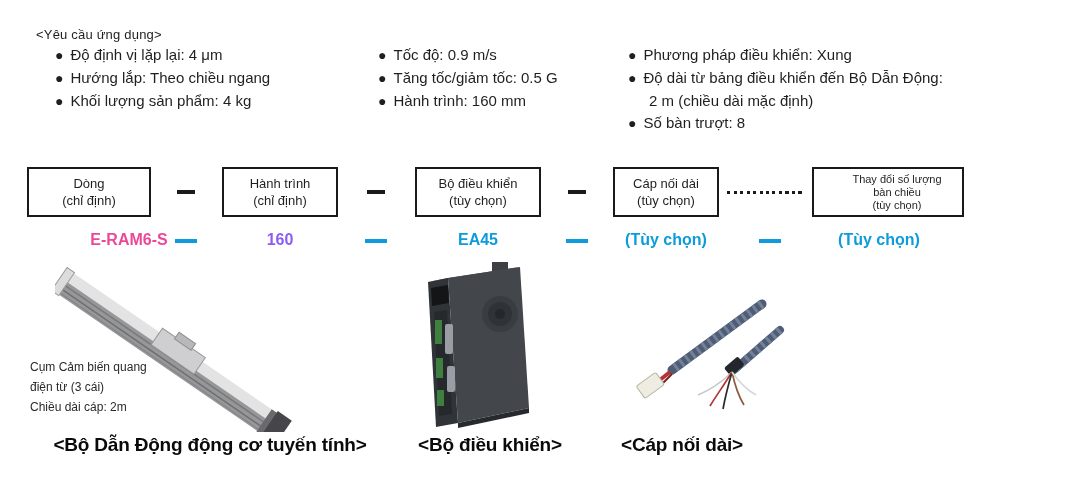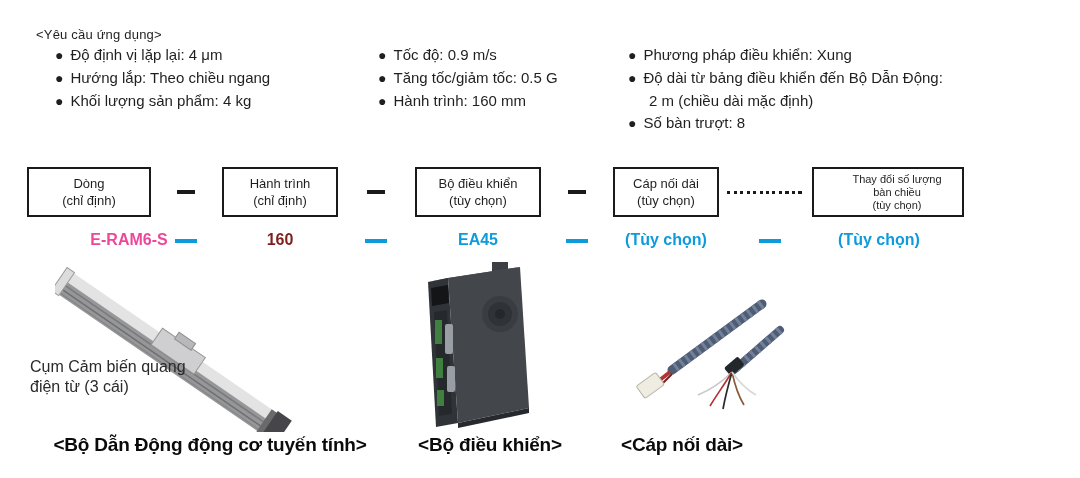--- a/index.html
+++ b/index.html
@@ -20,21 +20,21 @@
   .connector{position:absolute;top:190px;width:18px;height:4px;background:#1a1a1a;}
   .connector.dotted{
     width:76px;height:3px;top:191px;background:none;
     background-image:repeating-linear-gradient(90deg,#1a1a1a 0 3px,transparent 3px 6.5px);
   }
   .code{
     position:absolute;top:231px;font-size:16px;font-weight:bold;white-space:nowrap;
     transform:translateX(-50%);
   }
   .code-dash{position:absolute;top:239px;width:22px;height:4px;}
-  .note{position:absolute;left:30px;top:357px;font-size:16px;line-height:20px;color:#2a2a2a;}
+  .note{position:absolute;left:30px;top:357px;font-size:12px;line-height:20px;color:#2a2a2a;}
   .caption{
     position:absolute;top:434px;font-size:19px;font-weight:bold;color:#0a0a0a;
     white-space:nowrap;transform:translateX(-50%);letter-spacing:-.2px;
   }
   .product-svg{position:absolute;}
 </style>
 </head>
 <body>
 
 <div class="canvas">
@@ -107,21 +107,21 @@
   <div class="connector dotted" style="left:727px"></div>
 
   <div class="sel-box small" style="left:812px;width:130px">
     <div>Thay đổi số lượng</div>
     <div>bàn chiều</div>
     <div>(tùy chọn)</div>
   </div>
 
   <div class="code" style="left: 89px; color: #ec4899; margin-left: 40px;">E-RAM6-S</div>
   <div class="code-dash" style="left: 175px; background: rgb(13, 155, 219);"></div>
-  <div class="code" style="left: 280px; color: #7f1d1d;">160</div>
+  <div class="code" style="left: 280px; color: #8b5cf6;">160</div>
   <div class="code-dash" style="left: 365px; background: rgb(13, 155, 219);"></div>
   <div class="code" style="left: 478px; color: rgb(13, 155, 219);">EA45</div>
   <div class="code-dash" style="left: 566px; background: rgb(13, 155, 219);"></div>
   <div class="code" style="left: 666px; color: rgb(13, 155, 219);">(Tùy chọn)</div>
   <div class="code-dash" style="left: 759px; background: rgb(13, 155, 219);"></div>
   <div class="code" style="left: 879px; color: rgb(13, 155, 219);">(Tùy chọn)</div>
 
   <svg class="product-svg" style="left:55px;top:264px" width="270" height="168" viewBox="0 0 270 168">
     <g transform="translate(14,6) rotate(34.5)">
       <rect x="0" y="0" width="268" height="11" fill="#e3e3e3"></rect>
@@ -133,20 +133,21 @@
       <rect x="110" y="-5" width="52" height="20" fill="#cfcfd1" stroke="#97979a" stroke-width="1"></rect>
       <rect x="126" y="-11" width="20" height="8" fill="#b8b8ba" stroke="#8f8f91" stroke-width="1"></rect>
       <rect x="246" y="0" width="7" height="27" fill="#6a6a6d"></rect>
       <rect x="252" y="-2" width="17" height="30" fill="#45454a"></rect>
     </g>
   </svg>
 
   <div class="note">
     <div>Cụm Cảm biến quang</div>
     <div>điện từ (3 cái)</div>
+    <div>Chiều dài cáp: 2m</div>
   </div>
 
   <svg class="product-svg" style="left:418px;top:262px" width="120" height="168" viewBox="0 0 120 168">
     <rect x="74" y="0" width="16" height="12" fill="#3c4044"></rect>
     <polygon points="10,20 30,16 102,5 86,9" fill="#55595d"></polygon>
     <polygon points="30,16 102,5 111,146 40,161" fill="#43474c"></polygon>
     <polygon points="10,20 30,16 40,161 18,165" fill="#303438"></polygon>
     <polygon points="40,161 111,146 111,151 40,166" fill="#26292d"></polygon>
     <polygon points="13,26 30,23 31,41 14,44" fill="#141517"></polygon>
     <polygon points="16,50 29,48 34,152 21,154" fill="#26292c"></polygon>

